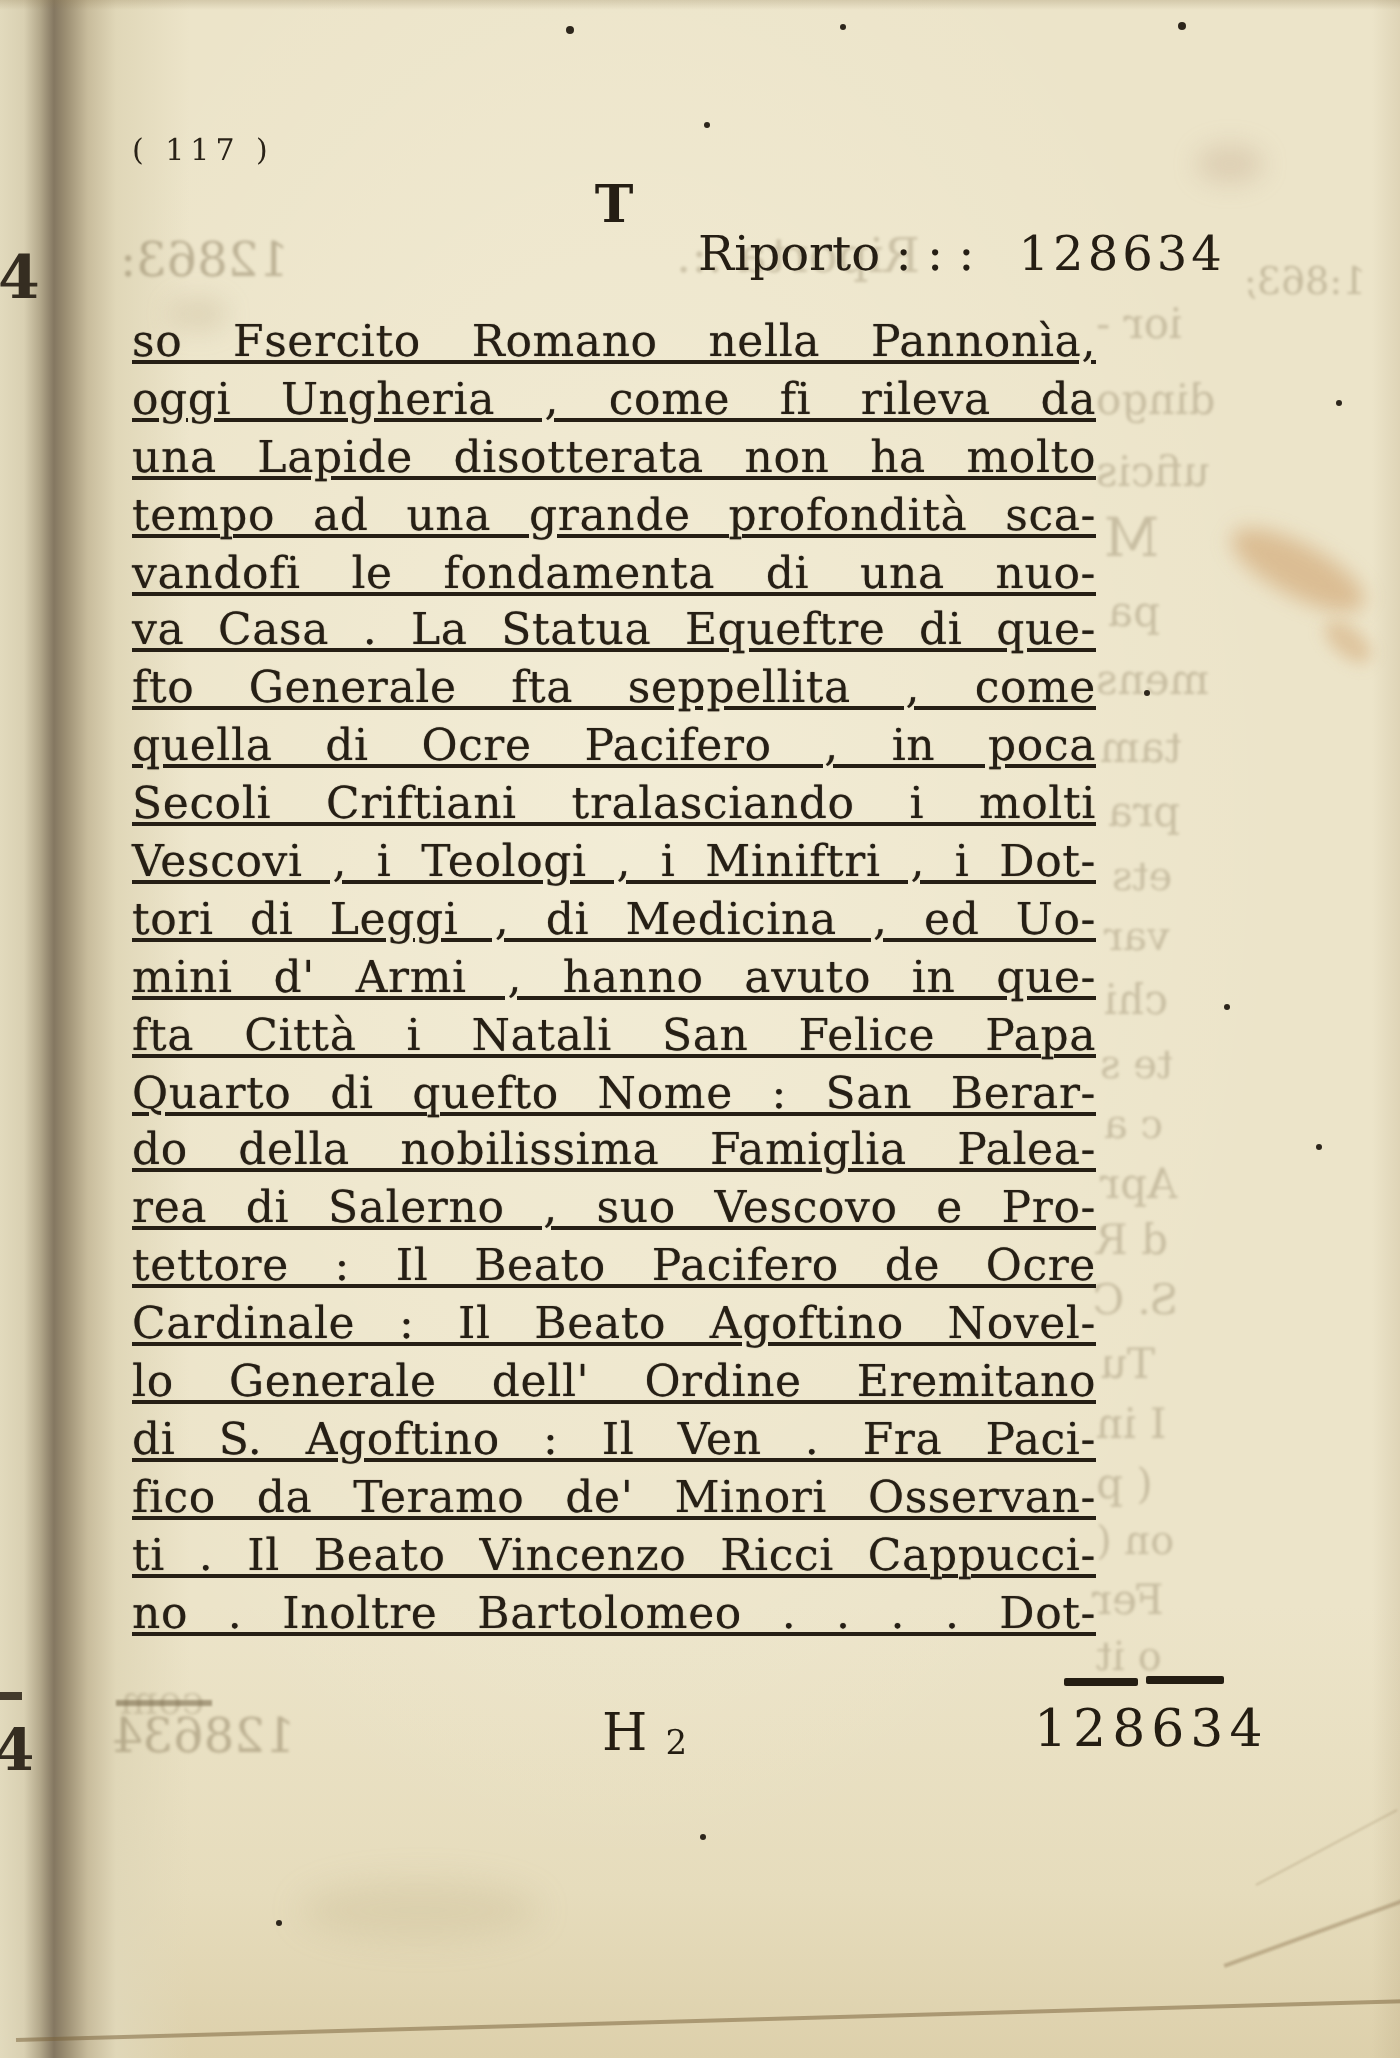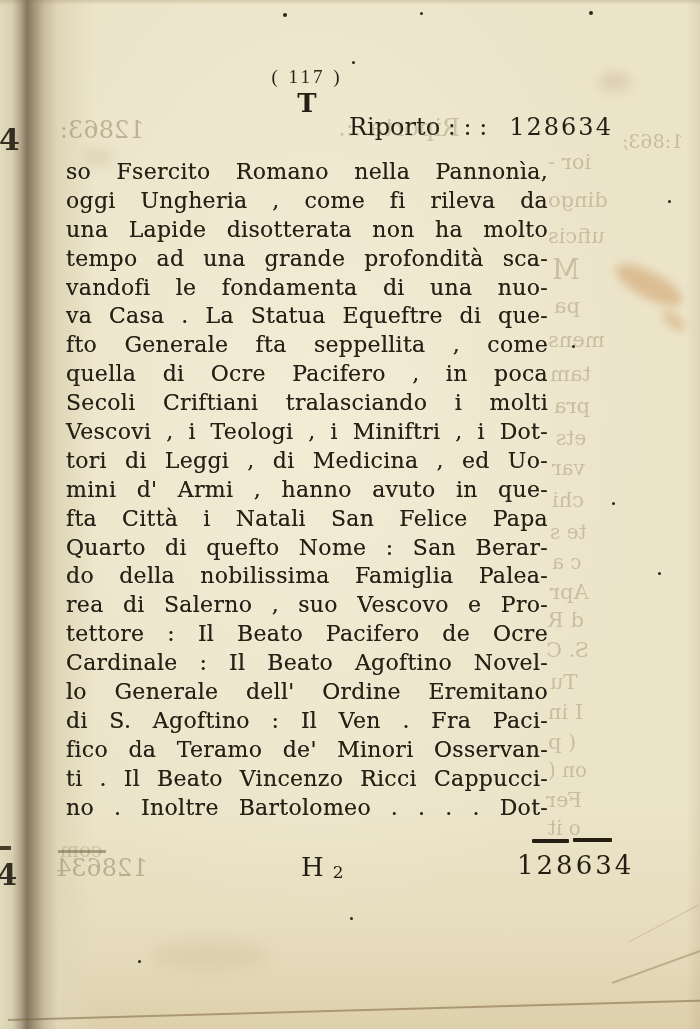--- a/index.html
+++ b/index.html
@@ -24,41 +24,41 @@
     position:absolute; right:0; top:0; width:14px; height:100%;
     background: linear-gradient(to left, rgba(170,150,110,0.20), rgba(0,0,0,0));
   }
   .edge-top {
     position:absolute; left:0; top:0; width:100%; height:5px;
     background: linear-gradient(to bottom, rgba(140,120,80,0.25), rgba(0,0,0,0));
   }
   
   .pagenum {
     position:absolute; left:66px; top:66px; width:482px;
-    text-align:center; font-size:19px; letter-spacing:3px; color:#2a2318;font-family:Liberation Serif, serif;
+    text-align:left; font-size:15px; letter-spacing:3px; color:#2a2318;
   }
   .sigT {
     position:absolute; left:66px; top:88px; width:482px;
     text-align:center; font-size:26px; font-weight:bold; color:#251e14;
   }
   .riporto {
     position:absolute; left:349px; top:113px;
     display:flex; gap:22px; font-size:24px; color:#251e14;
   }
   .num { letter-spacing:2px; }
   
   .body {
     position:absolute; left:66px; top:158px; width:482px;
     font-size:22px; color:#261f15;
     text-shadow: 0 0 0.5px rgba(38,31,21,0.6);
   }
   .tline {
     height:28.9px; line-height:28.9px;
     text-align:justify; text-align-last:justify;
-    white-space:nowrap; letter-spacing:0.3px;
+    white-space:nowrap; letter-spacing:0.3px;text-decoration:underline;
   }
   
   .sum-rule { position:absolute; left:532px; top:838px; width:80px; height:6px; }
   .sum-rule .seg { position:absolute; background:#241d12; border-radius:1px; }
   .sum-rule .s1 { left:0; top:1px; width:37px; height:3.5px; }
   .sum-rule .s2 { left:41px; top:0; width:39px; height:4px; }
   .footer-sig {
     position:absolute; left:301px; top:852px;
     font-size:26px; color:#241d12;
   }

